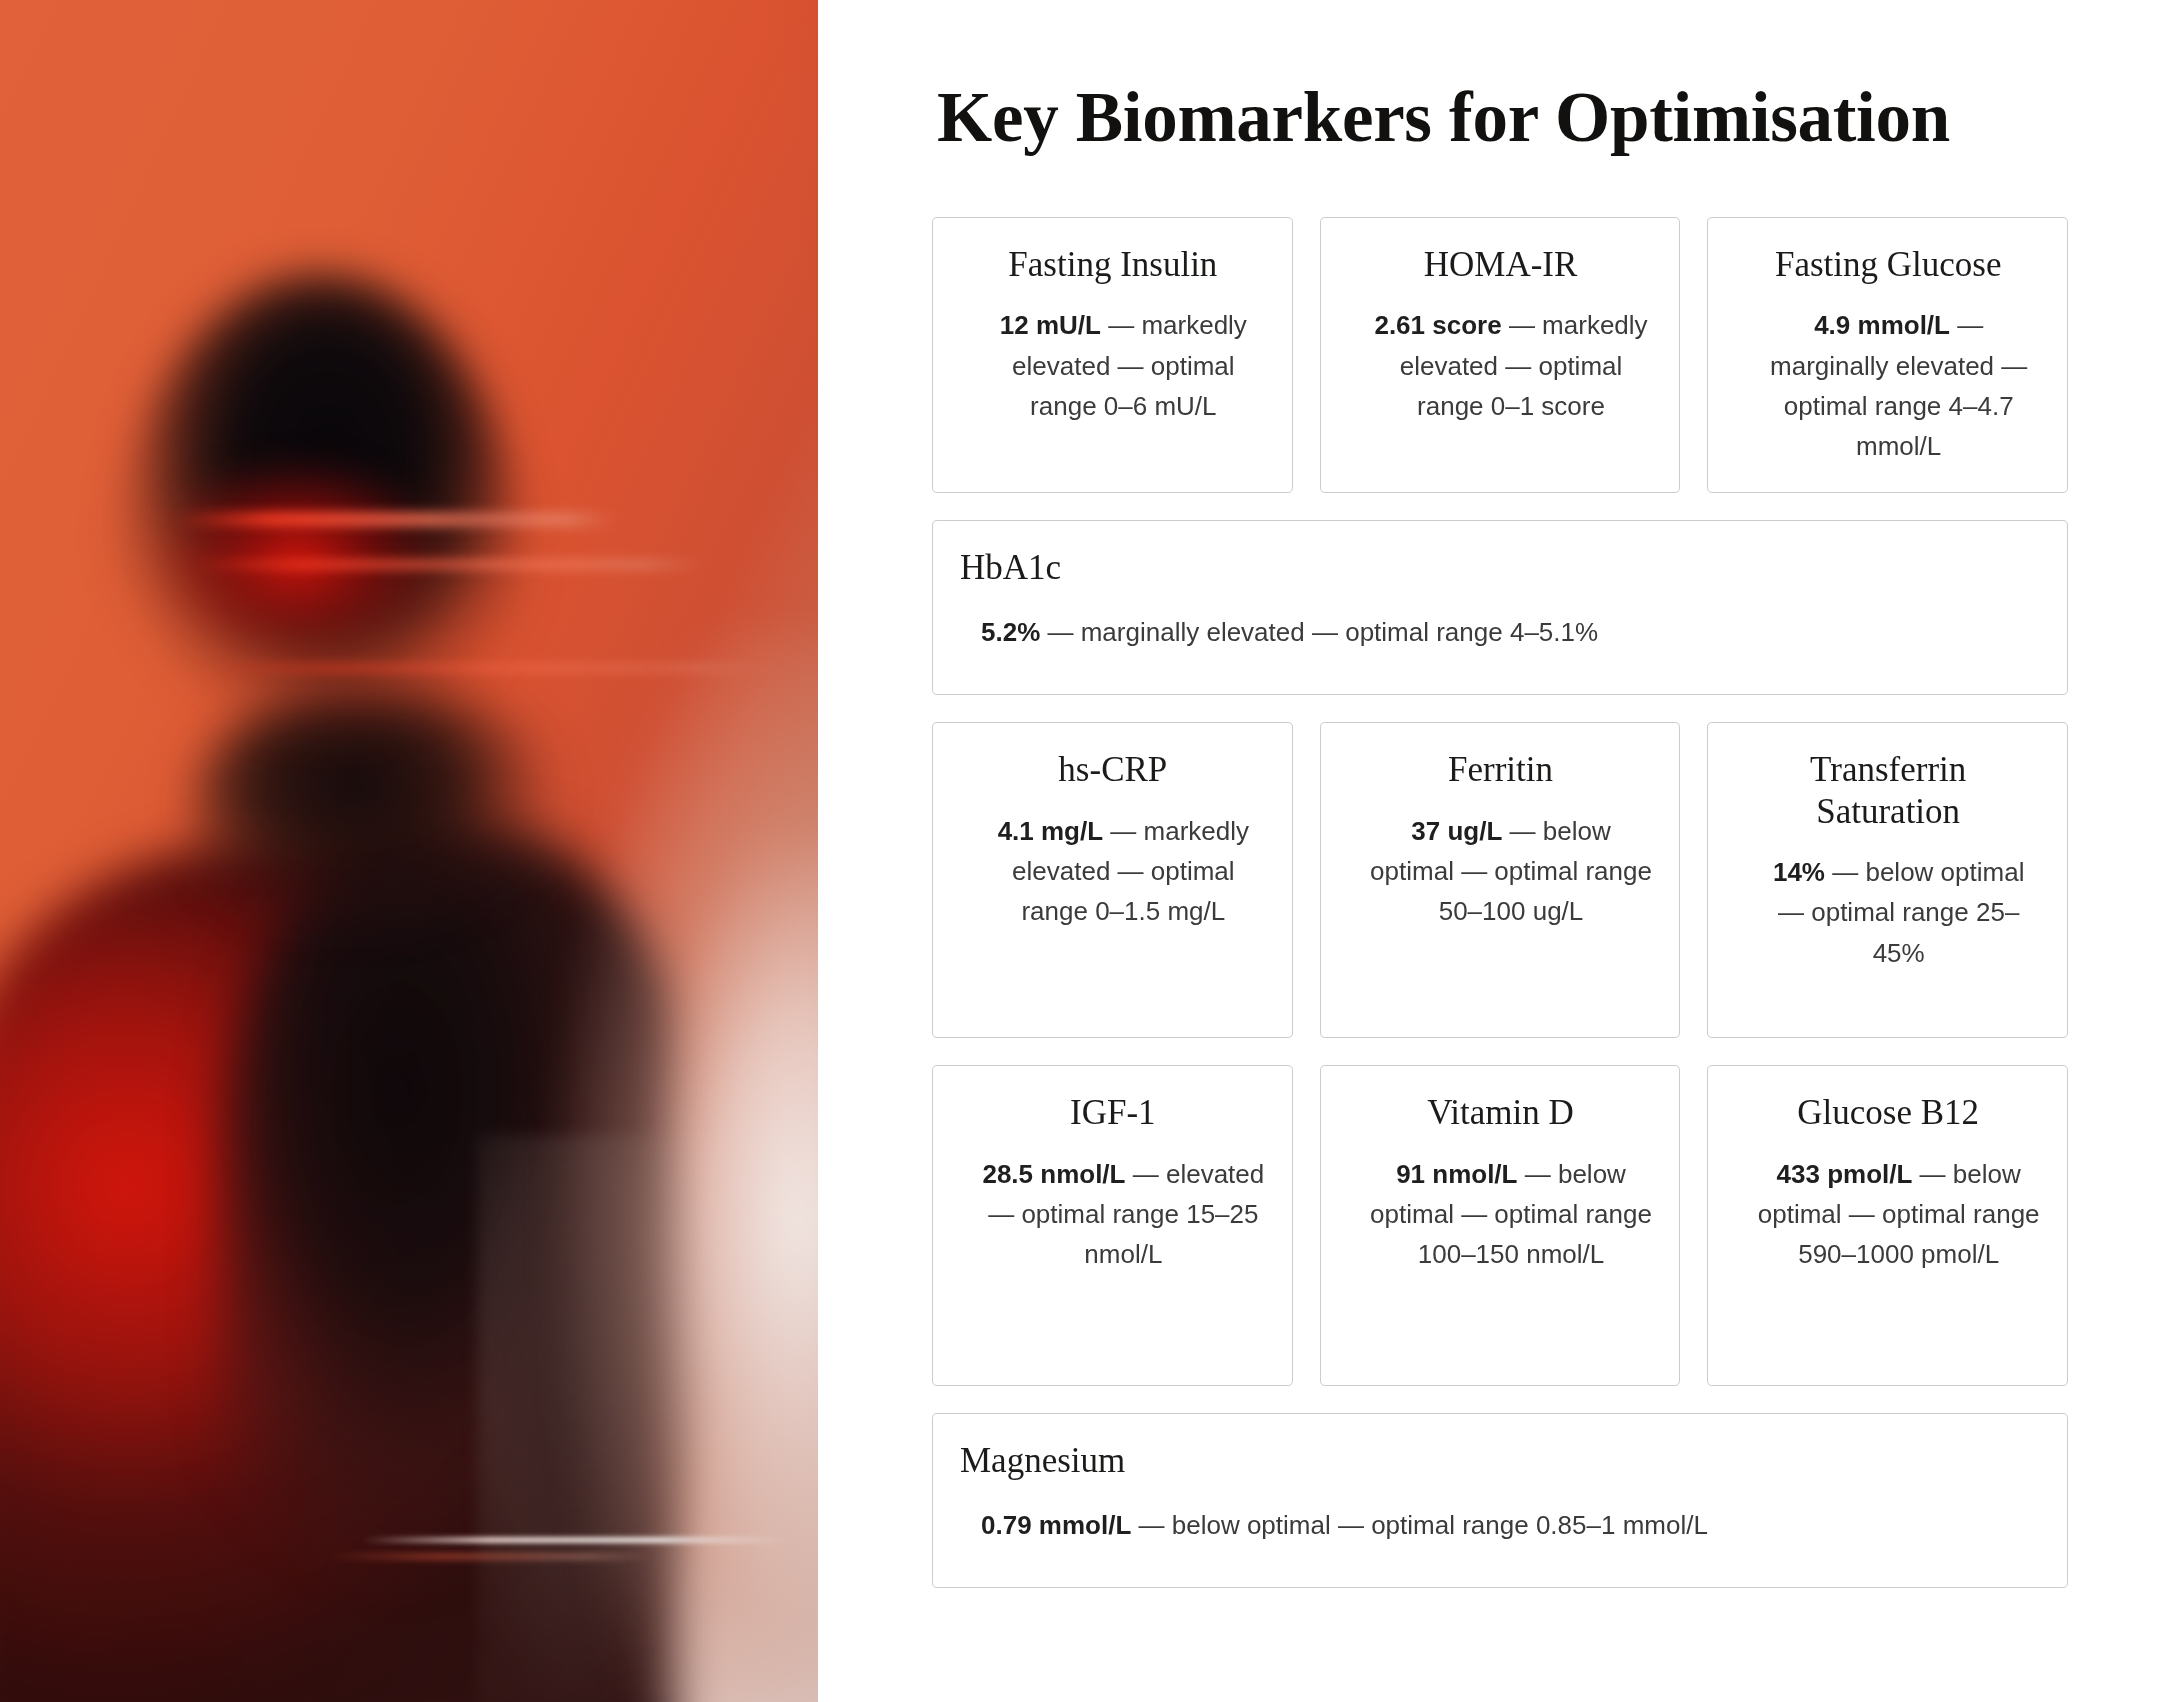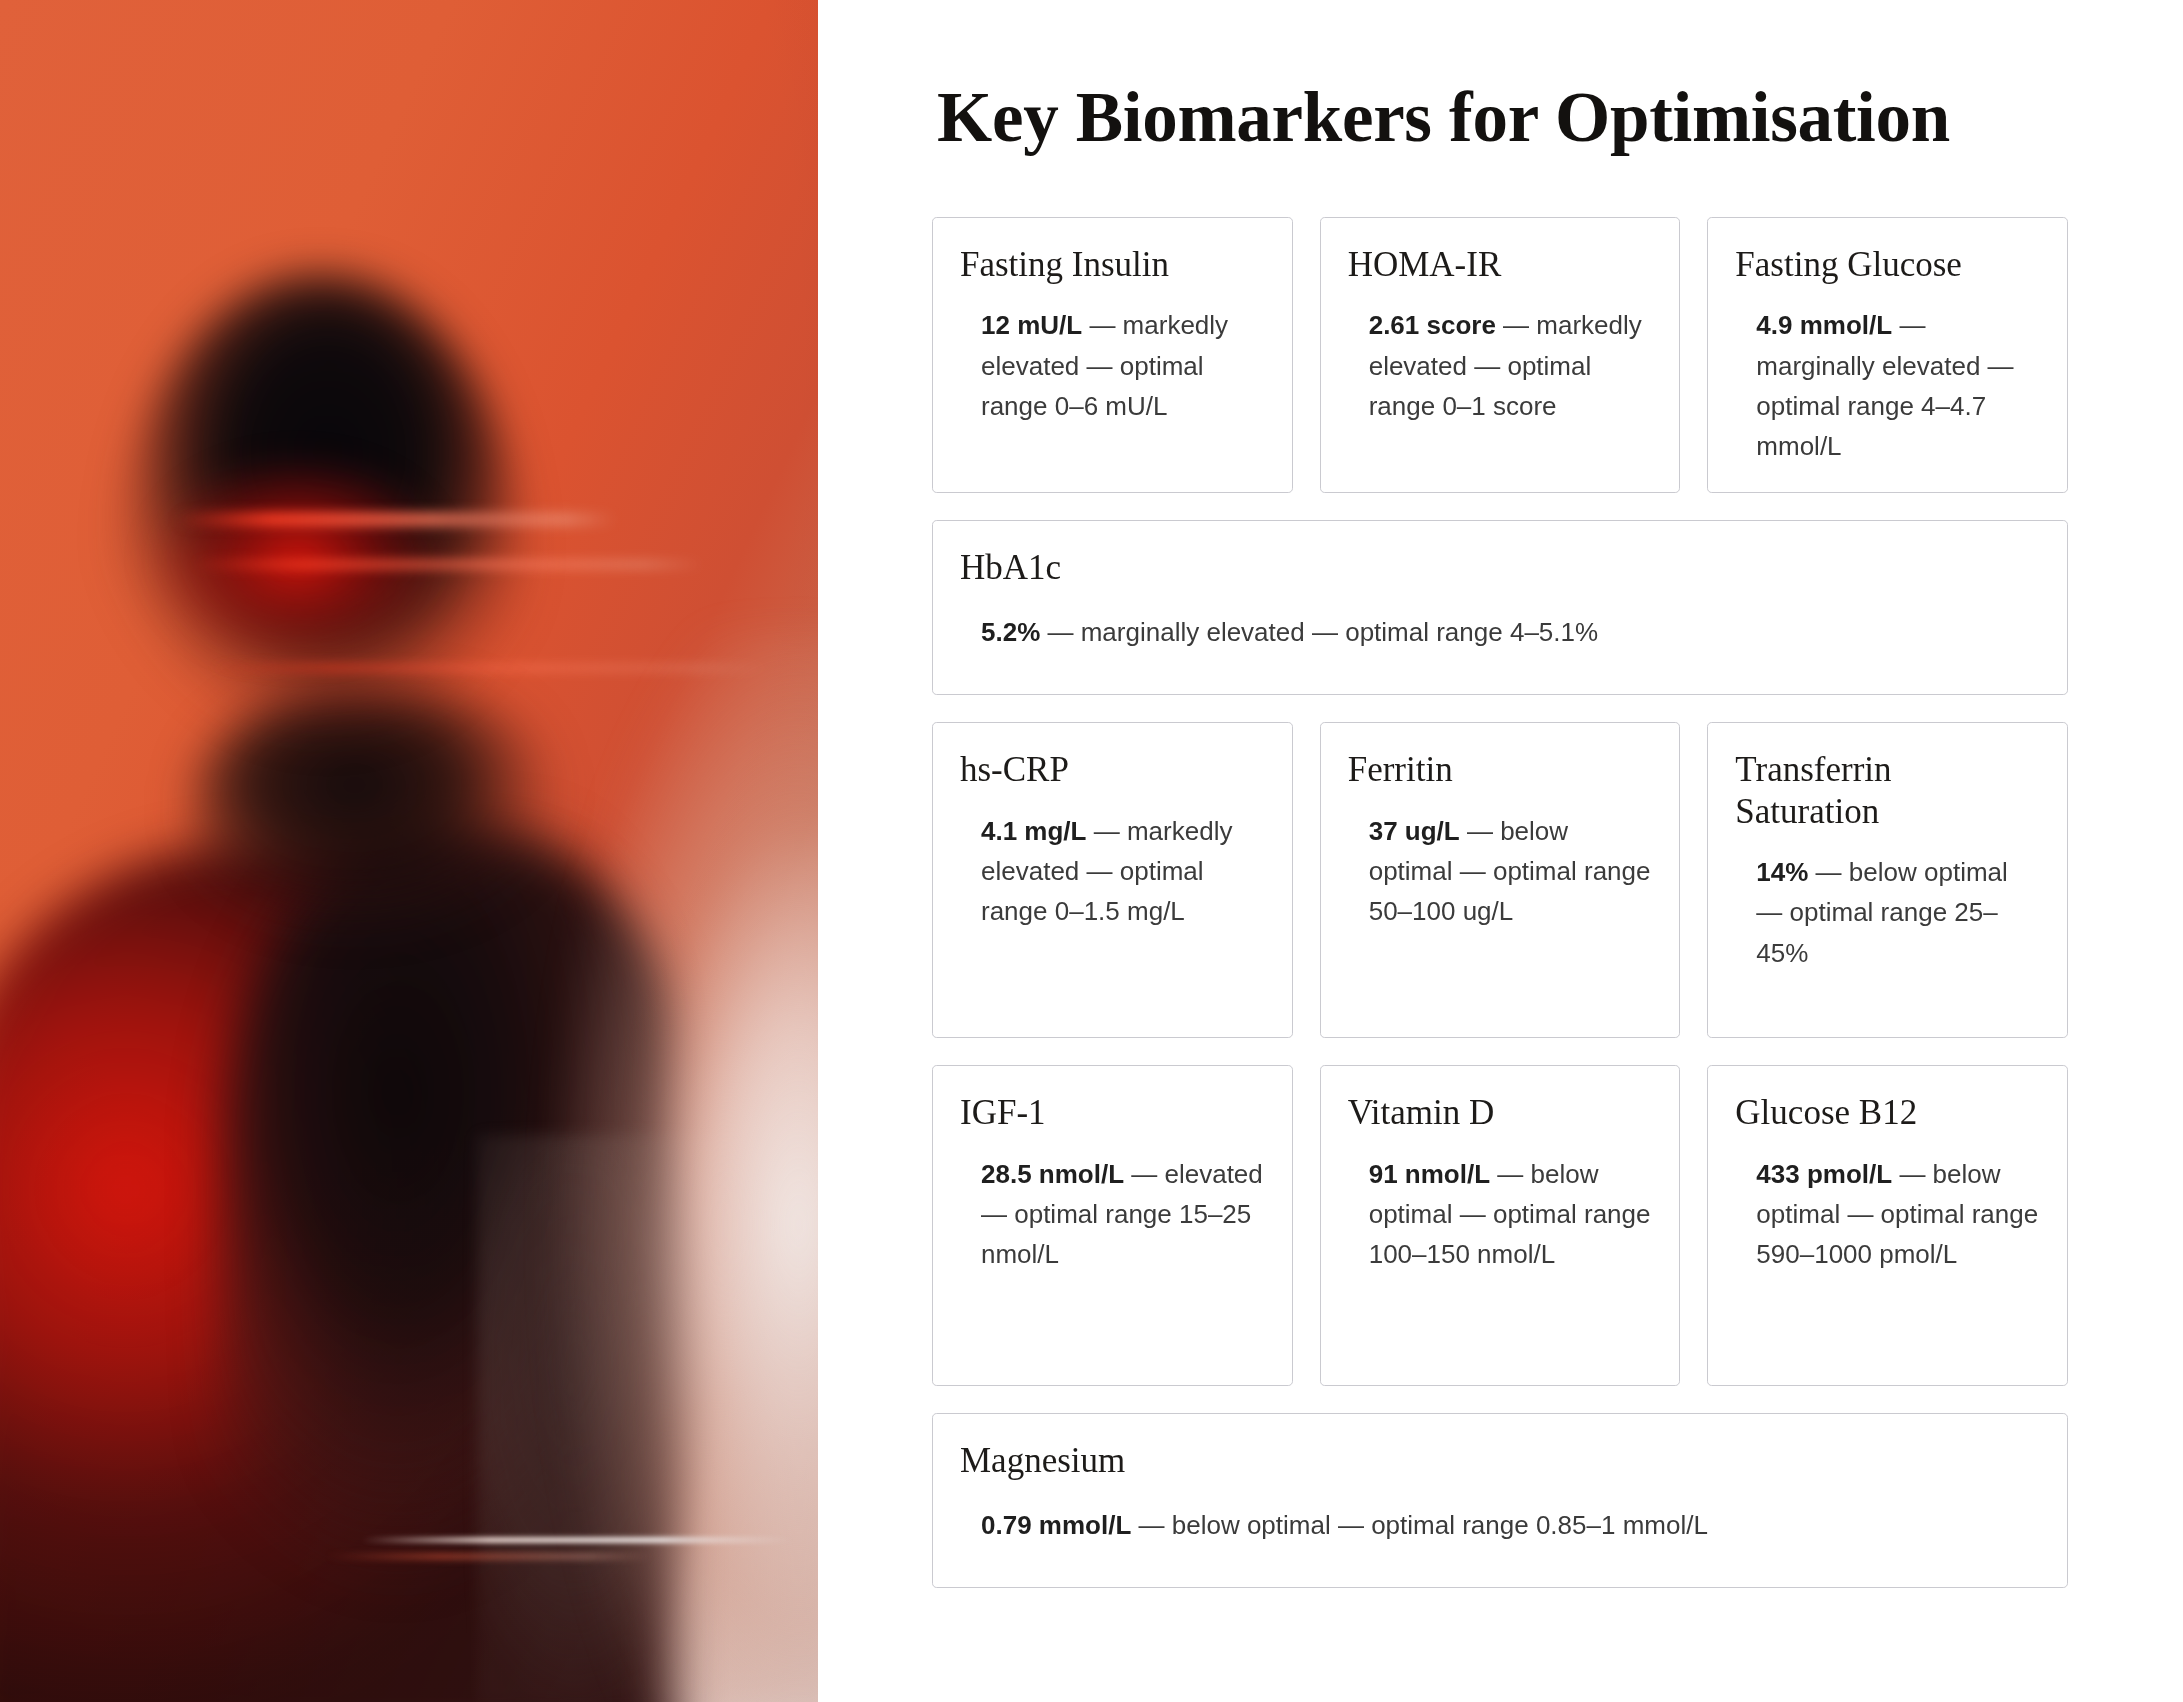--- a/index.html
+++ b/index.html
@@ -145,21 +145,21 @@
   .grid {
     position: absolute;
     left: 114px;
     top: 217px;
     width: 1136px;
     display: flex;
     flex-direction: column;
     gap: 27px;
   }
   .row { display: flex; gap: 27px; }
-  .row.cols3 > .card { flex: 1 1 0; }
+  .row.cols3 > .card { flex: 1 1 0; text-align: center; }
   .row.full > .card { flex: 1 1 100%; }
 
   .card {
     border: 1.7px solid #cacad0;
     border-radius: 4.7px;
     background: #fff;
     padding: 26px 26px 26px 27px;
   }
   .card.tall { min-height: 261px; }
   .card.tall2 { min-height: 316px; }

